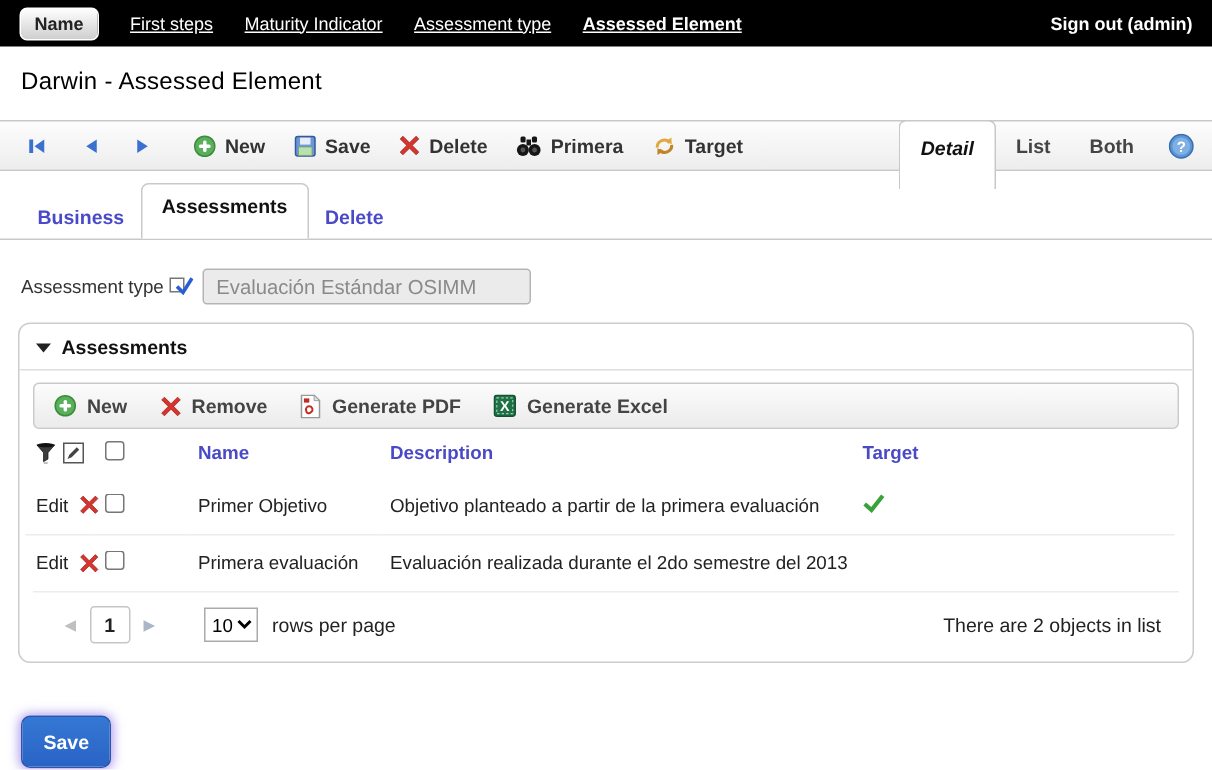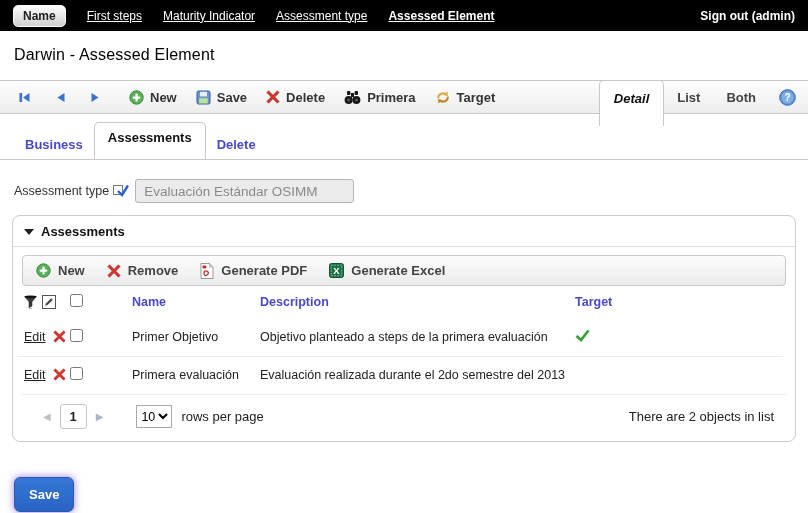--- a/index.html
+++ b/index.html
@@ -59,21 +59,21 @@
   
   table { border-collapse:collapse; margin:0 4px; width:766px; table-layout:fixed; font-size:12.5px; color:#222; }
   col.c-edit { width:44px; } col.c-check { width:64px; } col.c-name { width:128px; } col.c-desc { width:315px; } col.c-target { width:215px; }
   th,td { text-align:left; font-weight:normal; padding:0 0 0 7px; vertical-align:middle; }
   thead tr { height:32px; }
   thead th { font-weight:bold; color:#4a4ac8; cursor:pointer; }
   tbody tr.data-row { height:38px; border-top:1px solid #ececec; }
   tbody tr.data-row:first-child { border-top:none; }
   .hdr-icons { display:flex; align-items:center; gap:5px; }
   .pencil-box { width:14px; height:14px; border:1px solid #555; background:#fff; display:inline-flex; align-items:center; justify-content:center; cursor:pointer; }
-  .edit-cell { display:flex; align-items:flex-start; gap:7px;text-decoration:underline; }
+  .edit-cell { display:flex; align-items:center; gap:7px; }
   .edit-link { color:#222; cursor:pointer; }
   input[type="checkbox"] { width:13px; height:13px; margin-left:2px; }
 
   
   .pager { display:flex; align-items:center; padding:9px 12px 10px 12px; border-top:1px solid #ececec; margin:0 9px; font-size:13px; color:#222; }
   .pg-arrow { font-size:10px; color:#bfbfbf; padding:0 9px; cursor:pointer; }
   .pg-arrow.next { color:#aab6c8; }
   .page-box { width:27px; height:25px; border:1px solid #c5c5c5; border-radius:3px; background:#fff; display:flex;
               align-items:center; justify-content:center; font-weight:bold; font-size:13px; cursor:pointer; }
   .rows-select { margin:0 9px 0 24px; height:23px; font-size:12.5px; font-family:"Liberation Sans",sans-serif;
@@ -307,21 +307,21 @@
             <span class="edit-link">Edit</span>
             <span class="icon red-x">
               <svg width="13" height="13" viewBox="0 0 14 14">
                   <path d="M2.6 .8 L7 5.2 L11.4 .8 L13.2 2.6 L8.8 7 L13.2 11.4 L11.4 13.2 L7 8.8 L2.6 13.2 L.8 11.4 L5.2 7 L.8 2.6 Z" fill="#d5352c" stroke="#9c1f1f" stroke-width="0.5"></path>
                 </svg>
             </span>
           </span>
         </td>
         <td><input type="checkbox" style=""></td>
         <td>Primer Objetivo</td>
-        <td>Objetivo planteado a steps de la primera evaluación</td>
+        <td>Objetivo planteado a partir de la primera evaluación</td>
         <td>
           <span class="icon">
             <svg width="15" height="13" viewBox="0 0 15 13">
                 <path d="M1.5 7 L6 11 L13.5 1.5" stroke="#3aa23a" stroke-width="2.8" fill="none"></path>
               </svg>
           </span>
         </td>
       </tr>
       <tr class="data-row">
         <td>

